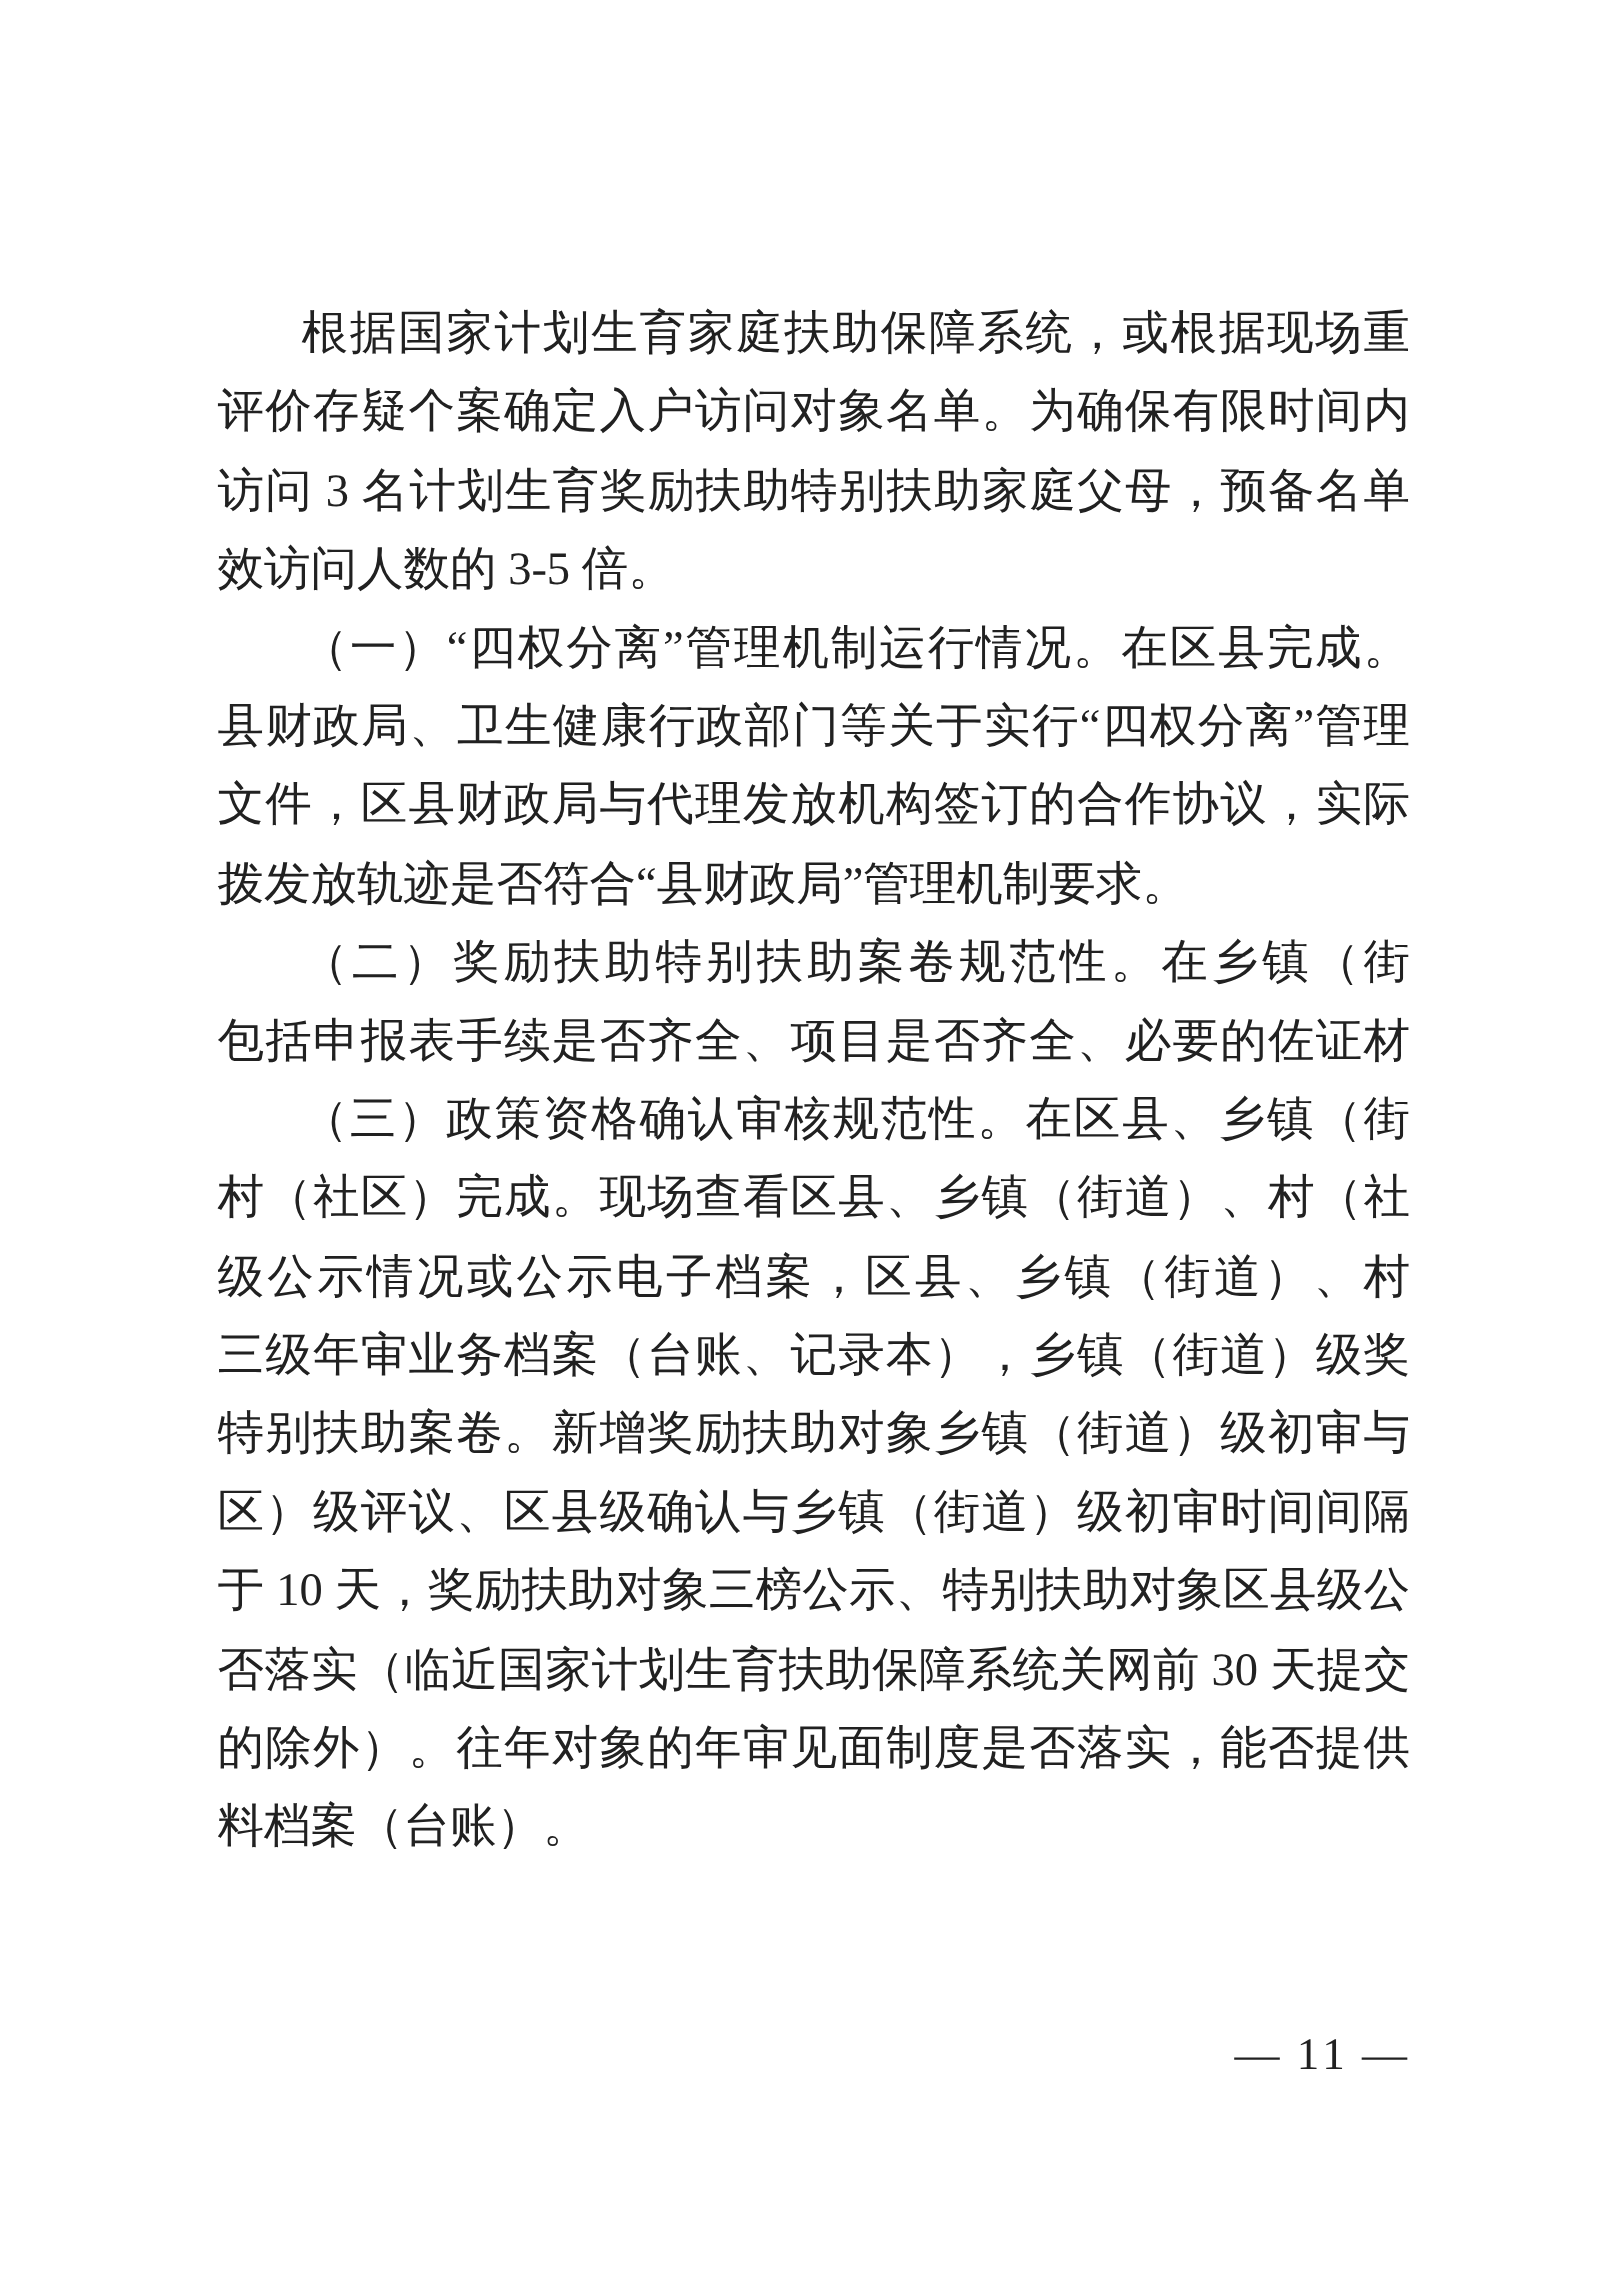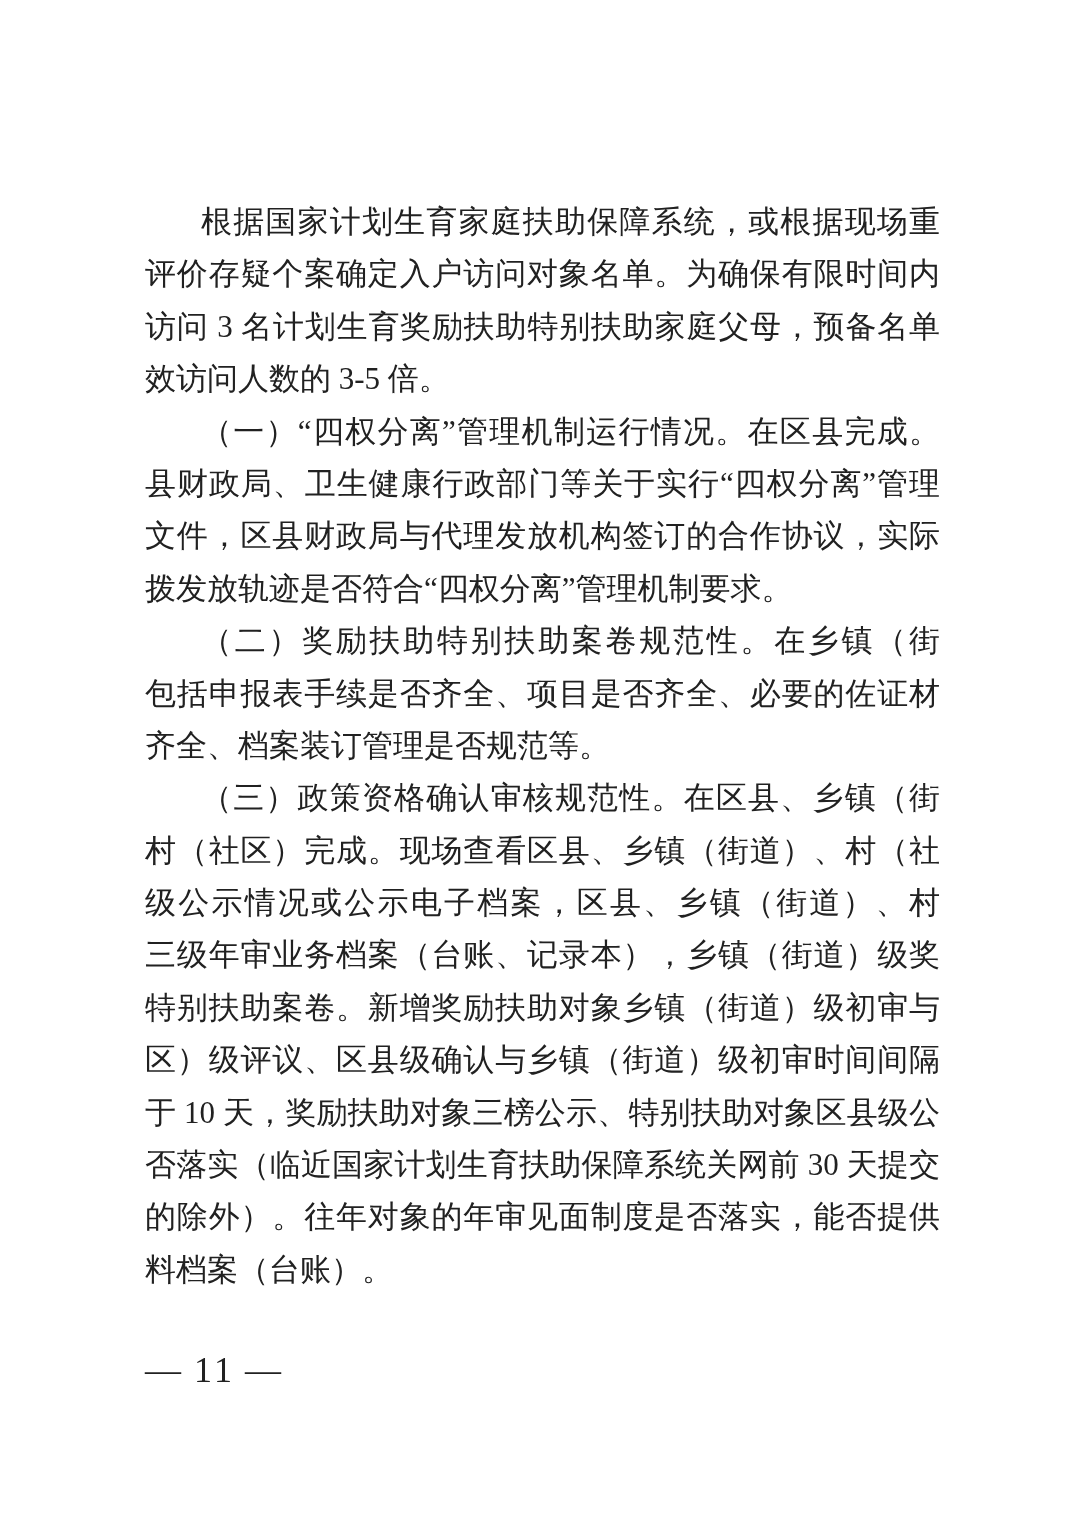--- a/index.html
+++ b/index.html
@@ -48,21 +48,22 @@
     text-align: right;
     text-align-last: left;
   }
   .footer {
     position: absolute;
     top: 1344px;
     left: 145px;
     width: 795px;
     height: 52px;
     line-height: 52px;
-    font-size: 36px;
+    font-size: 30px;
+    text-align: right;
     color: #212121;
     letter-spacing: 2px;
   }
 </style>
 </head>
 <body>
 
 <div class="page">
   <div class="content">
 
@@ -71,27 +72,26 @@
       <div class="line">评价存疑个案确定入户访问对象名单。为确保有限时间内能有效</div>
       <div class="line">访问 3 名计划生育奖励扶助特别扶助家庭父母，预备名单应是有</div>
       <div class="line last">效访问人数的 3-5 倍。</div>
     </div>
 
 
     <div class="para">
       <div class="line first">（一）“四权分离”管理机制运行情况。在区县完成。包括区</div>
       <div class="line">县财政局、卫生健康行政部门等关于实行“四权分离”管理机制的</div>
       <div class="line">文件，区县财政局与代理发放机构签订的合作协议，实际资金划</div>
-      <div class="line last">拨发放轨迹是否符合“四权分离”管理机制要求。</div>
+      <div class="line last">拨发放轨迹是否符合“县财政局”管理机制要求。</div>
     </div>
 
     <div class="para">
       <div class="line first">（二）奖励扶助特别扶助案卷规范性。在乡镇（街道）完成。</div>
       <div class="line">包括申报表手续是否齐全、项目是否齐全、必要的佐证材料是否</div>
-      <div class="line last">齐全、档案装订管理是否规范等。</div>
     </div>
 
     <div class="para">
       <div class="line first">（三）政策资格确认审核规范性。在区县、乡镇（街道）、</div>
       <div class="line">村（社区）完成。现场查看区县、乡镇（街道）、村（社区）三</div>
       <div class="line">级公示情况或公示电子档案，区县、乡镇（街道）、村（社区）</div>
       <div class="line">三级年审业务档案（台账、记录本），乡镇（街道）级奖励扶助</div>
       <div class="line">特别扶助案卷。新增奖励扶助对象乡镇（街道）级初审与村（社</div>
       <div class="line">区）级评议、区县级确认与乡镇（街道）级初审时间间隔是否少</div>
       <div class="line">于 10 天，奖励扶助对象三榜公示、特别扶助对象区县级公示是</div>

